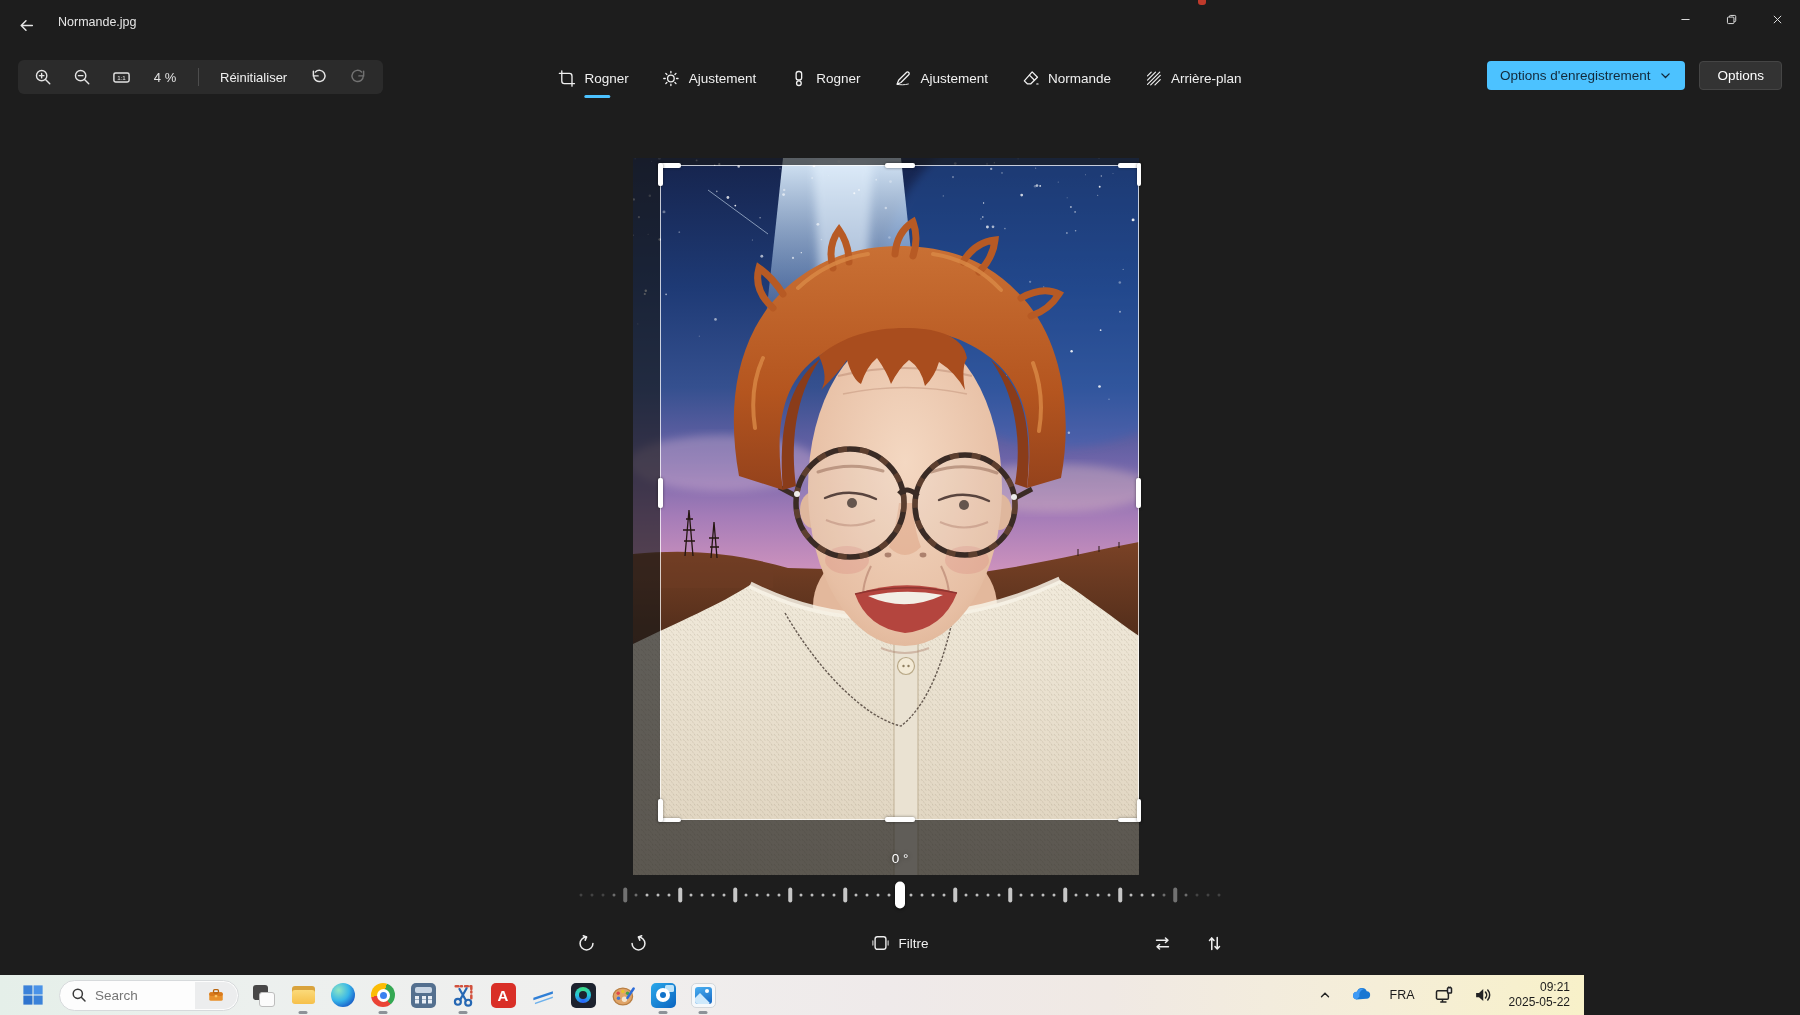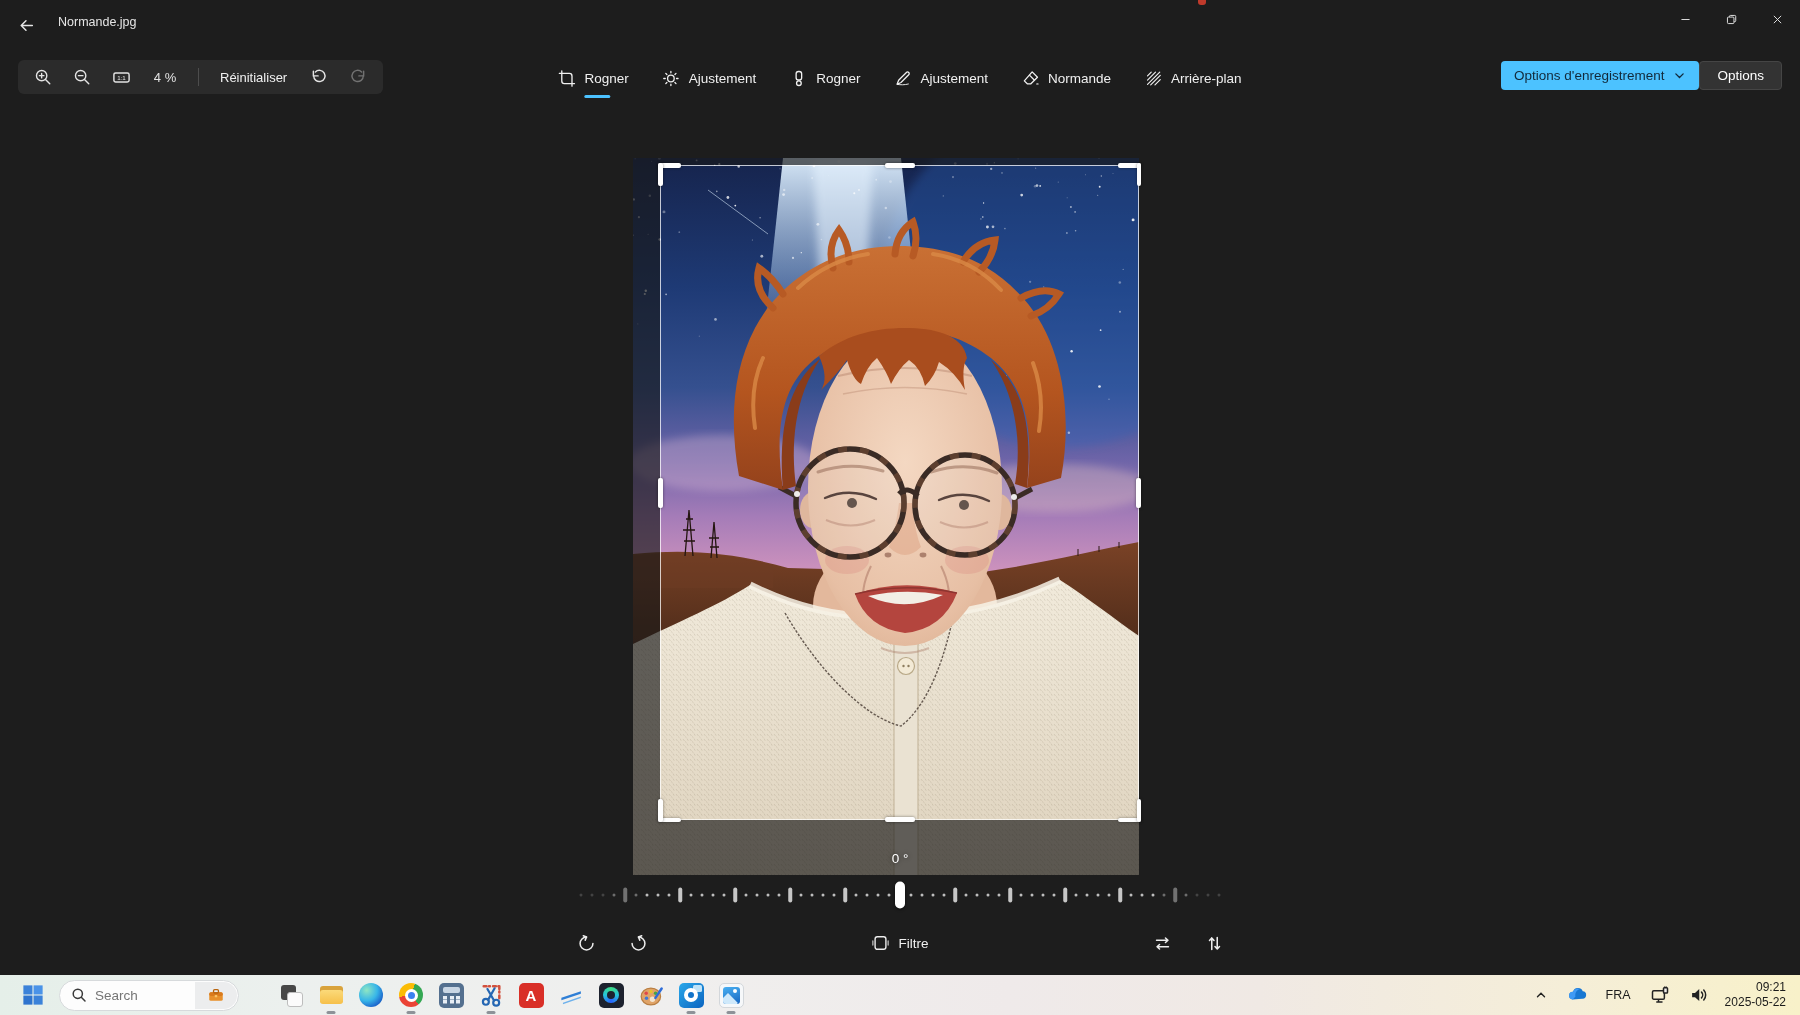--- a/index.html
+++ b/index.html
@@ -32,21 +32,21 @@
 
   .tabs { position:absolute; left:50%; transform:translateX(-50%); top:60px; height:36px;
           display:flex; align-items:center; gap:30px; }
   .tab { display:flex; align-items:center; gap:9px; position:relative; padding:4px 2px;
          cursor:pointer; }
   .tab .tlabel { font-size:13.5px; color:#f0f0f0; }
   .tab .underline { display:none; }
   .tab.active .underline { display:block; position:absolute; left:50%; transform:translateX(-35%);
          bottom:-7px; width:26px; height:3px; border-radius:2px; background:#4CC2FF; }
 
-  .actions { position:absolute; right:18px; top:61px; display:flex; align-items:center; }
+  .actions { position:absolute; right:18px; top:61px; display:flex; gap:14px; align-items:center; }
   .btn-primary { height:29px; background:#4CC2FF; color:#12293a; border:none; border-radius:4px;
                  padding:0 13px; font-size:13.5px; display:flex; align-items:center; gap:9px;
                  font-family:"Liberation Sans",sans-serif; cursor:pointer; }
   .btn-secondary { height:29px; background:#333333; color:#ffffff; border:1px solid #454545;
                  border-radius:4px; padding:0 17px; font-size:13.5px;
                  font-family:"Liberation Sans",sans-serif; cursor:pointer; }
 
   
   .photo-wrap { position:absolute; left:633px; top:158px; width:506px; height:717px; }
   .photo-wrap svg { display:block; }
@@ -84,24 +84,24 @@
   .bottom-controls { position:absolute; left:570px; top:924px; width:660px; height:38px;
           display:flex; align-items:center; justify-content:space-between; }
   .bc-group { display:flex; align-items:center; gap:20px; }
   .icon-btn { width:32px; height:32px; display:flex; align-items:center; justify-content:center;
           border-radius:5px; cursor:pointer; }
   .libre-btn { position:absolute; left:50%; transform:translateX(-50%); display:flex;
           align-items:center; gap:9px; padding:5px 10px; border-radius:5px; cursor:pointer; }
   .libre-btn span { font-size:13.5px; color:#f0f0f0; }
 
   
-  .taskbar { position:absolute; left:0; bottom:0; width:1800px; height:40px;
+  .taskbar { position:absolute; left:0; bottom:0; width:1584px; height:40px;
      background:linear-gradient(90deg,#e5efe9 0%,#ecf0ee 16%,#f0efee 38%,#efeaea 56%,
                 #f0e9e4 70%,#f5eed8 87%,#f8f1c9 100%);
-     display:flex; align-items:center;gap:28px; }
+     display:flex; align-items:center; }
   .tb-left { display:flex; align-items:center; gap:7px; margin-left:14px; }
   .start-btn { width:38px; height:34px; display:flex; align-items:center; justify-content:center;
      border-radius:5px; cursor:pointer; }
   .search-pill { width:180px; height:31px; background:#fdfdfd; border:1px solid #d7dadc;
      border-radius:16px; display:flex; align-items:center; padding-left:11px; gap:8px;
      position:relative; cursor:pointer; }
   .search-pill input { border:none; outline:none; background:transparent; font-size:13.5px;
      color:#444; width:86px; font-family:"Liberation Sans",sans-serif; }
   .case-chip { position:absolute; right:1px; top:1px; width:42px; height:27px;
      border-radius:0 14px 14px 0; background:#ecedee; display:flex; align-items:center;

